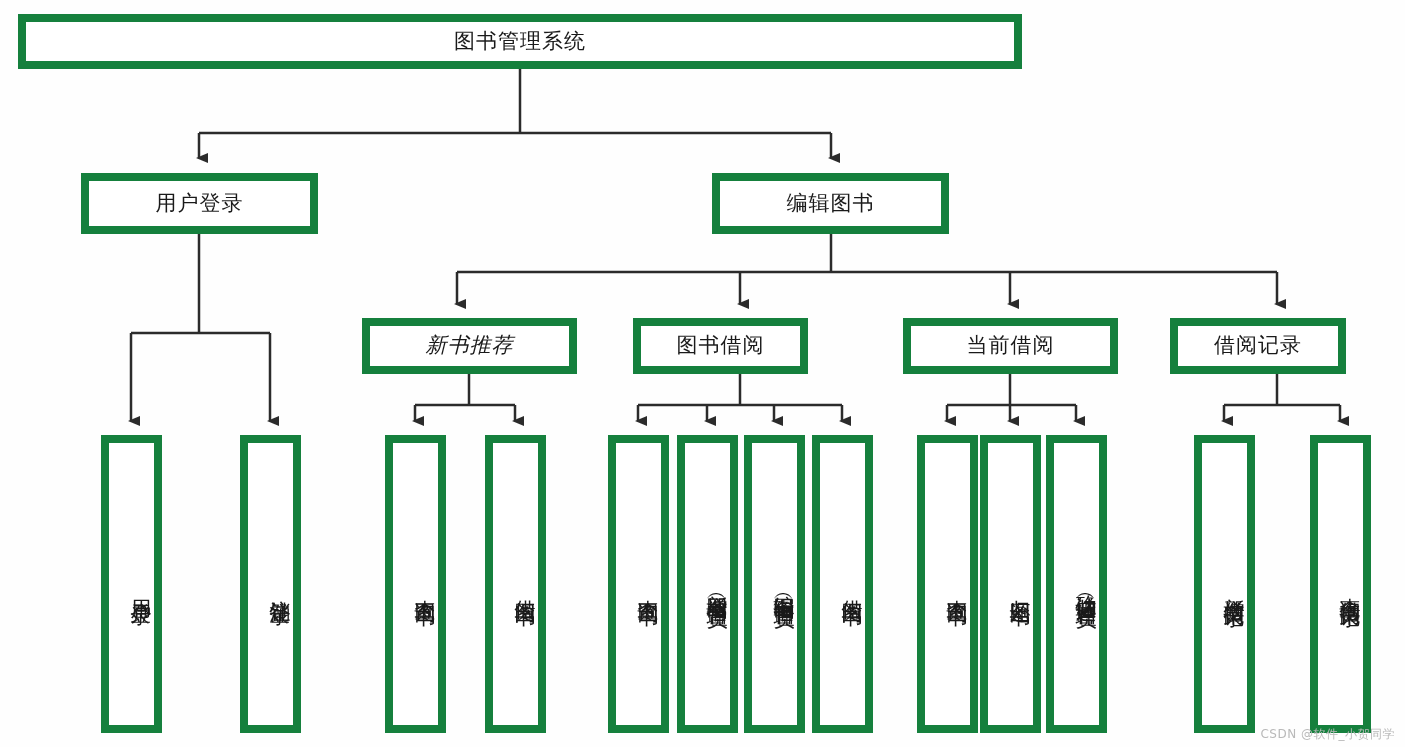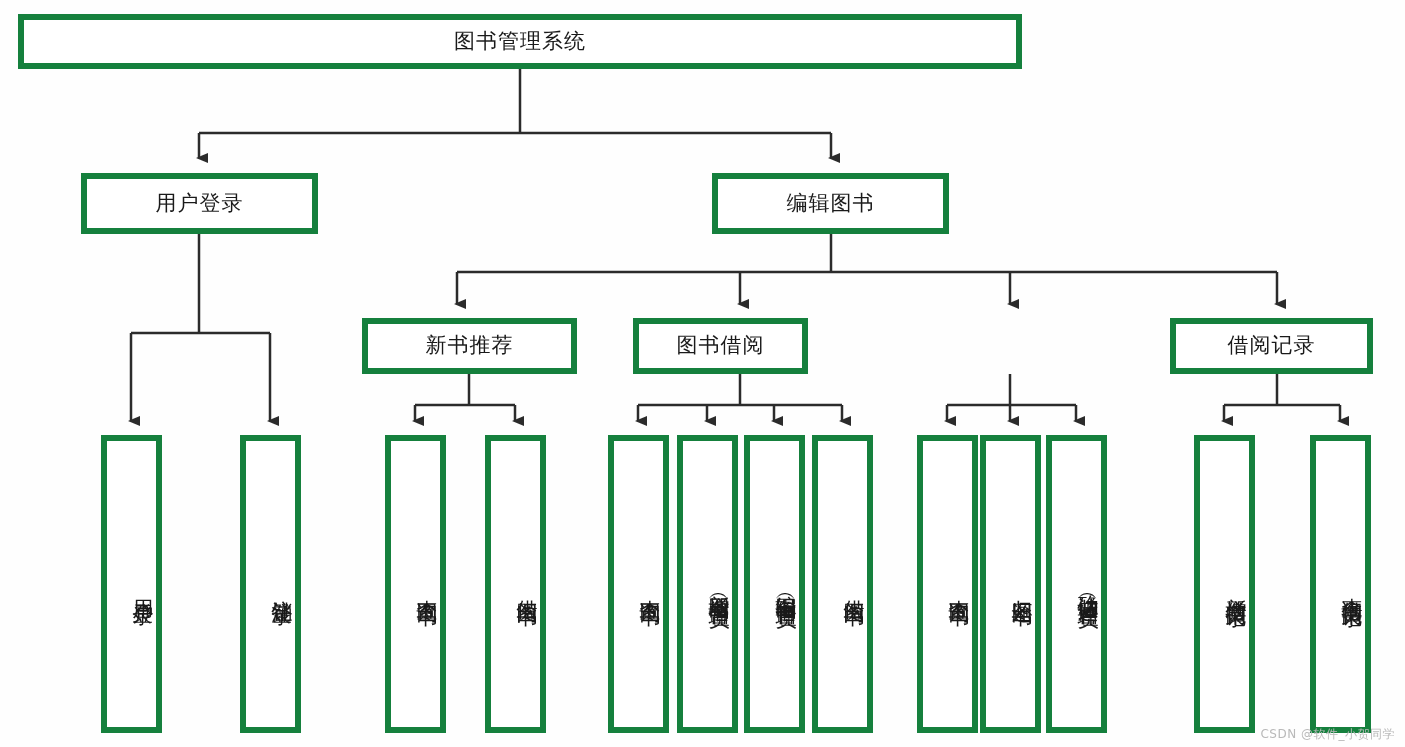--- a/index.html
+++ b/index.html
@@ -17,21 +17,21 @@
   }
   svg#edges{
     position:absolute;left:0;top:0;
     width:1405px;height:747px;
     pointer-events:none;
   }
   .node{
     position:absolute;
     box-sizing:border-box;
     background:#ffffff;
-    border:6px solid #15803d;
+    border:8px solid #15803d;
     display:flex;
     align-items:center;
     justify-content:center;
     color:#1a1a1a;
     z-index:2;
   }
   .node.horiz{
     font-size:21px;
     letter-spacing:1px;
     line-height:1.2;
@@ -120,27 +120,30 @@
     <span>图书管理系统</span>
   </div>
 
   <div class="node horiz" style="left:81px;top:173px;width:237px;height:61px;">
     <span>用户登录</span>
   </div>
   <div class="node horiz" style="left:712px;top:173px;width:237px;height:61px;">
     <span>编辑图书</span>
   </div>
 
-  <div class="node horiz" style="left:362px;top:318px;width:215px;height:56px;">
+  <div class="node horiz" style="left:362px;top:318px;width:215px;height:56px;font-style:italic;">
     <span>新书推荐</span>
   </div>
   <div class="node horiz" style="left:633px;top:318px;width:175px;height:56px;">
     <span>图书借阅</span>
   </div>
-  <div class="node horiz" style="left:1170px;top:318px;width:203px;height:56px;">
+  <div class="node horiz" style="left:903px;top:318px;width:215px;height:56px;">
+    <span>当前借阅</span>
+  </div>
+  <div class="node horiz" style="left:1170px;top:318px;width:176px;height:56px;">
     <span>借阅记录</span>
   </div>
 
   <div class="node vert" style="left:101px;top:435px;width:61px;height:298px;">
     <span class="vtext">用户登录</span>
   </div>
   <div class="node vert" style="left:240px;top:435px;width:61px;height:298px;">
     <span class="vtext">注销登录</span>
   </div>
 

